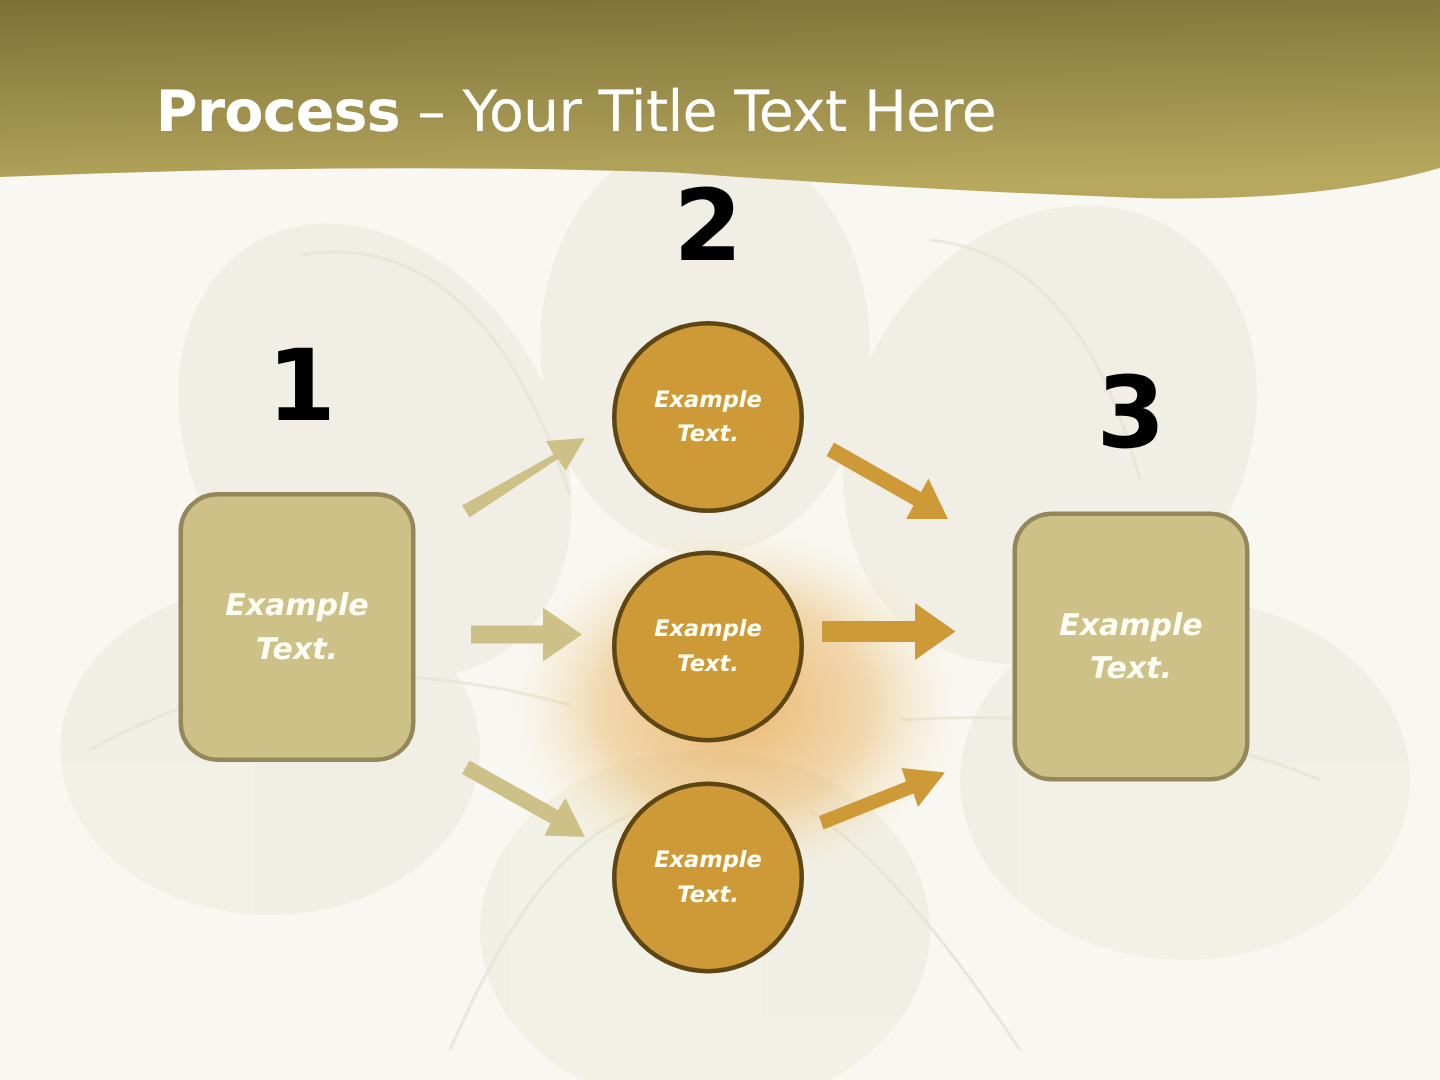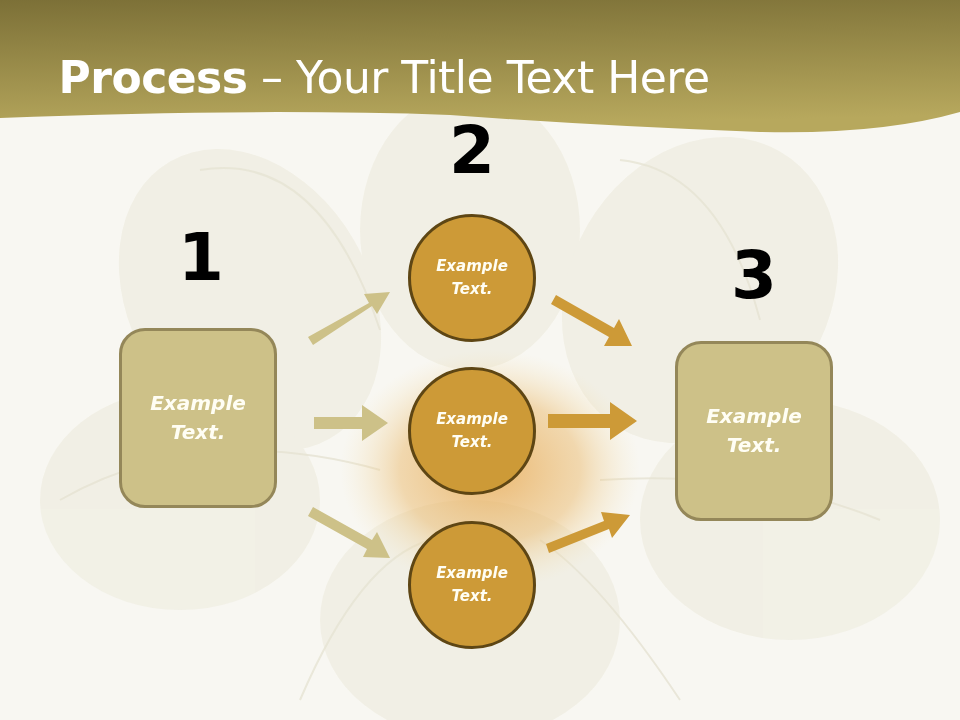--- a/index.html
+++ b/index.html
@@ -1,19 +1,19 @@
 <!DOCTYPE html>
 <html><head>
 <meta charset="utf-8">
 <style>
   html, body { margin:0; padding:0; }
   body { width:960px; height:720px; position:relative; overflow:hidden; background:#f7f6f0; font-family:"Liberation Sans", sans-serif; }
   .bg { position:absolute; inset:0; }
   .header { position:absolute; left:0; top:0; width:960px; height:140px; }
-  .title { position:absolute; left:0; top:52px; width:768px; text-align:center; color:#fff; font-family:"DejaVu Sans", sans-serif; font-size:44px; letter-spacing:-0.5px; }
+  .title { position:absolute; left:0; top:52px; width:768px; text-align:center; color:#fff; font-family:"DejaVu Sans", sans-serif; font-size:38px; letter-spacing:-0.5px; }
   .title b { font-weight:bold; }
   .num { position:absolute; font-family:"DejaVu Sans", sans-serif; font-weight:bold; font-size:66px; color:#000; line-height:1; }
   .box { position:absolute; background:#cdc188; border:3px solid #948759; border-radius:26px; display:flex; align-items:center; justify-content:center; text-align:center; color:#fffef4; font-style:italic; font-weight:bold; font-size:20px; line-height:29px; font-family:"DejaVu Sans", sans-serif; box-sizing:border-box; }
   .circle { position:absolute; width:128px; height:128px; border-radius:50%; background:#cd9a37; border:3px solid #5e4614; box-sizing:border-box; display:flex; align-items:center; justify-content:center; text-align:center; color:#fffef4; font-style:italic; font-weight:bold; font-size:15px; line-height:23px; font-family:"DejaVu Sans", sans-serif; }
   svg.arrows { position:absolute; left:0; top:0; }
 </style>
 </head>
 <body>
 
 <svg class="bg" width="960" height="720" viewBox="0 0 960 720">

